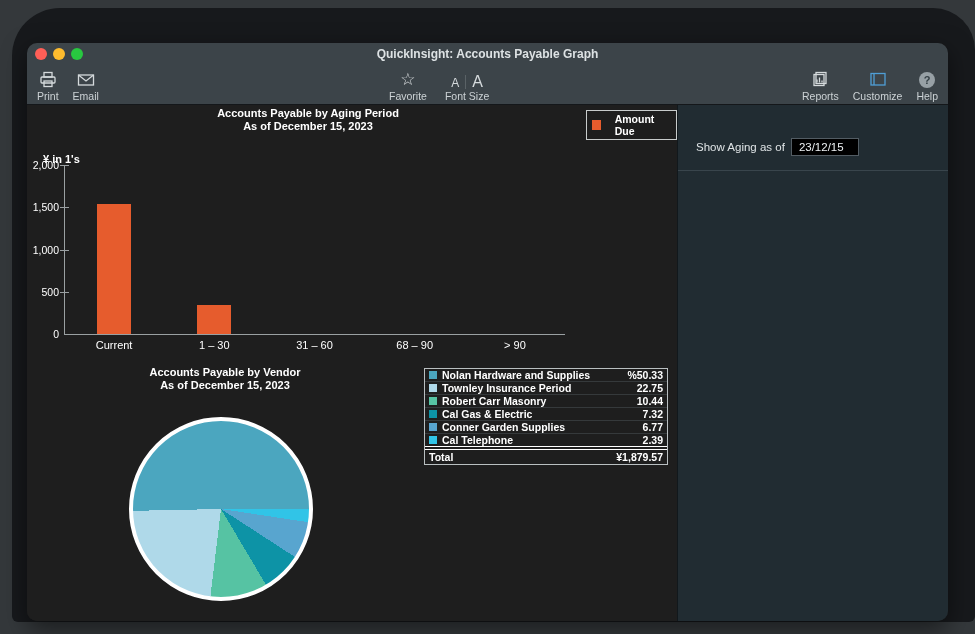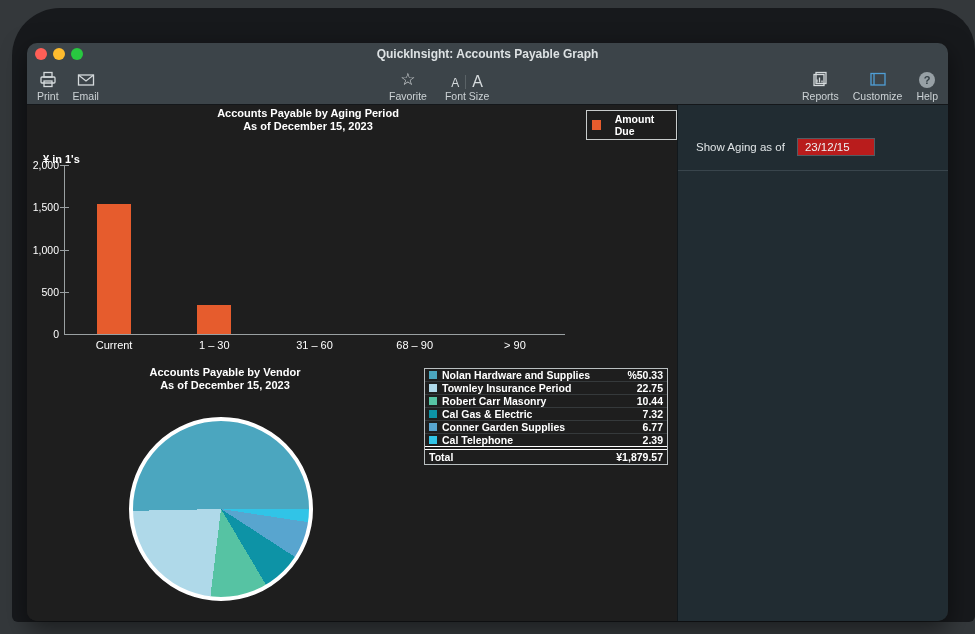--- a/index.html
+++ b/index.html
@@ -76,23 +76,23 @@
                   border:1px solid #b9bfc1; background:#1e1e1e; }
   .v-row { display:flex; align-items:center; padding:0 4px; height:13px;
            font-size:10.5px; font-weight:bold; color:#fff; border-bottom:1px solid #35393b; }
   .v-row .sw { width:8px; height:8px; flex:none; margin-right:5px; }
   .v-row .nm { flex:1; white-space:nowrap; overflow:hidden; }
   .v-row .val { text-align:right; }
   .v-row.last-vendor { border-bottom:1px solid #ffffff; }
   .v-row.total { border-bottom:none; border-top:1px solid #ffffff; margin-top:2px; height:15px; }
 
   
-  .aging-row { position:absolute; top:33px; left:18px; display:flex; align-items:center; gap:12px; }
+  .aging-row { position:absolute; top:33px; left:18px; display:flex; align-items:center; gap:6px; }
   .aging-label { font-size:11.5px; color:#dfe4e6; }
-  .aging-input { width:78px; height:18px; background:#b91c1c; border:1px solid #525c63;
+  .aging-input { width:68px; height:18px; background:#000000; border:1px solid #525c63;
                  color:#eef2f4; font-size:11.5px; font-family:"Liberation Sans",sans-serif;
                  padding:0 0 0 7px; outline:none; }
   .panel-divider { position:absolute; top:65px; left:0; right:0; height:1px; background:#39454c; }
 </style>
 </head>
 <body>
 
 <div class="backdrop"></div>
 
 <div class="window">

